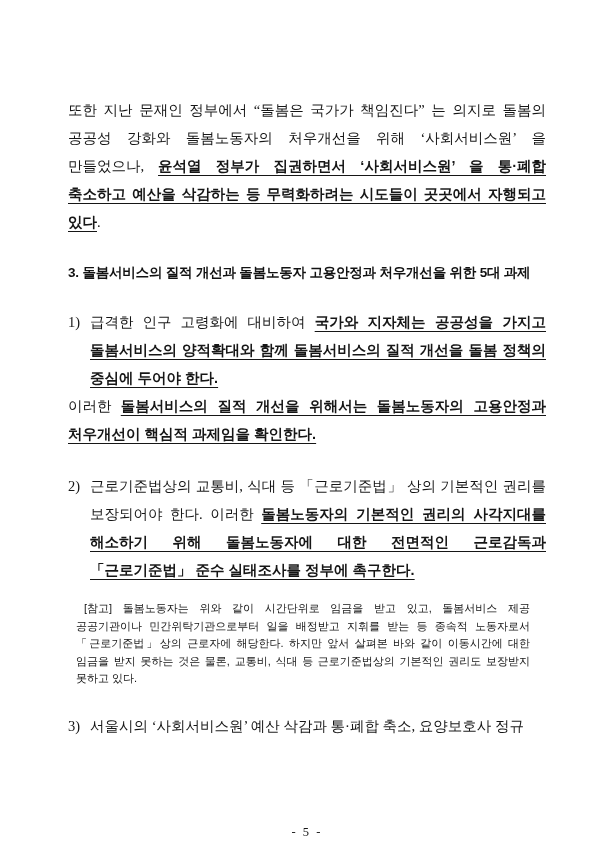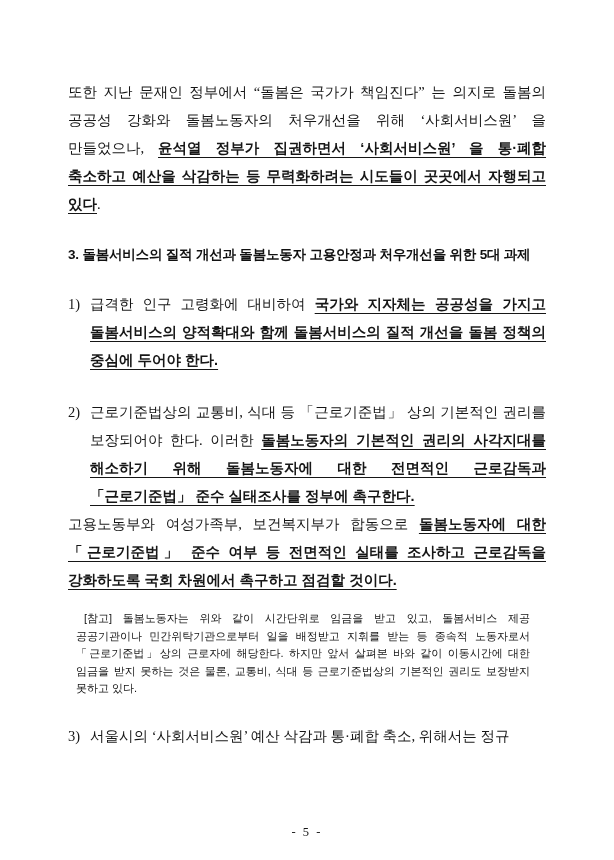--- a/index.html
+++ b/index.html
@@ -11,21 +11,21 @@
     position: relative;
     width: 614px;
     height: 860px;
     background: #ffffff;
     color: #161616;
     overflow: hidden;
   }
   .content {
     position: absolute;
     left: 68px;
-    top: 78px;
+    top: 96px;
     width: 478px;
   }
   p.body {
     font-family: "Liberation Serif", "DejaVu Serif", serif;
     font-size: 14.5px;
     line-height: 28px;
     text-align: justify;
     margin: 0;
     word-break: keep-all;
   }
@@ -99,31 +99,31 @@
 
     <p class="body block-indent"><span class="seg-normal">또한 지난 문재인 정부에서 “돌봄은 국가가 책임진다” 는 의지로 돌봄의 공공성 강화와 돌봄노동자의 처우개선을 위해 ‘사회서비스원’ 을 만들었으나, </span><span class="seg-emph">윤석열 정부가 집권하면서 ‘사회서비스원’ 을 통·폐합 축소하고 예산을 삭감하는 등 무력화하려는 시도들이 곳곳에서 자행되고 있다</span><span class="seg-normal">.</span></p>
 
     <h3 class="heading">3. 돌봄서비스의 질적 개선과 돌봄노동자 고용안정과 처우개선을 위한 5대 과제</h3>
 
     <div class="numbered-item">
       <span class="marker">1)</span>
       <p class="body"><span class="seg-normal">급격한 인구 고령화에 대비하여 </span><span class="seg-emph">국가와 지자체는 공공성을 가지고 돌봄서비스의 양적확대와 함께 돌봄서비스의 질적 개선을 돌봄 정책의 중심에 두어야 한다.</span></p>
     </div>
 
+    <p class="body block-indent sub-para"><span class="seg-normal">이러한 </span><span class="seg-emph">돌봄서비스의 질적 개선을 위해서는 돌봄노동자의 고용안정과 처우개선이 핵심적 과제임을 확인한다.</span></p>
 
     <div class="numbered-item">
       <span class="marker">2)</span>
       <p class="body"><span class="seg-normal">근로기준법상의 교통비, 식대 등 「근로기준법」 상의 기본적인 권리를 보장되어야 한다. 이러한 </span><span class="seg-emph">돌봄노동자의 기본적인 권리의 사각지대를 해소하기 위해 돌봄노동자에 대한 전면적인 근로감독과 「근로기준법」 준수 실태조사를 정부에 촉구한다.</span></p>
     </div>
 
-    <p class="body block-indent sub-para"><span class="seg-normal">고용노동부와 여성가족부, 보건복지부가 합동으로 </span><span class="seg-emph">돌봄노동자에 대한 「근로기준법」 준수 여부 등 전면적인 실태를 조사하고 근로감독을 강화하도록 국회 차원에서 촉구하고 점검할 것이다.</span></p>
 
     <p class="note">[참고] 돌봄노동자는 위와 같이 시간단위로 임금을 받고 있고, 돌봄서비스 제공 공공기관이나 민간위탁기관으로부터 일을 배정받고 지휘를 받는 등 종속적 노동자로서 「근로기준법」상의 근로자에 해당한다. 하지만 앞서 살펴본 바와 같이 이동시간에 대한 임금을 받지 못하는 것은 물론, 교통비, 식대 등 근로기준법상의 기본적인 권리도 보장받지 못하고 있다.</p>
 
     <div class="numbered-item">
       <span class="marker">3)</span>
-      <p class="body"><span class="seg-normal">서울시의 ‘사회서비스원’ 예산 삭감과 통·폐합 축소, 위해서는 정규</span></p>
+      <p class="body"><span class="seg-normal">서울시의 ‘사회서비스원’ 예산 삭감과 통·폐합 축소, 요양보호사 정규</span></p>
     </div>
 
   </div>
 
   <div class="page-footer">- 5 -</div>
 </div>
 
 </body></html>

